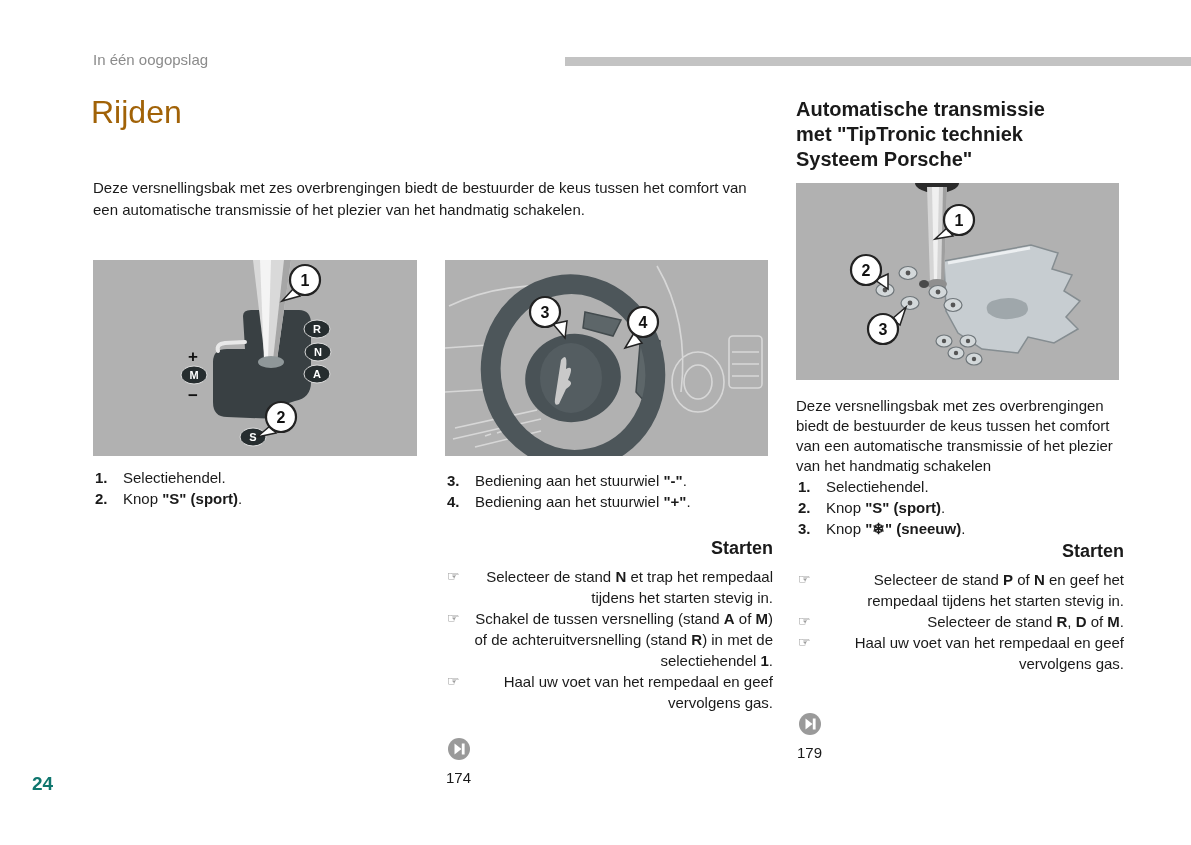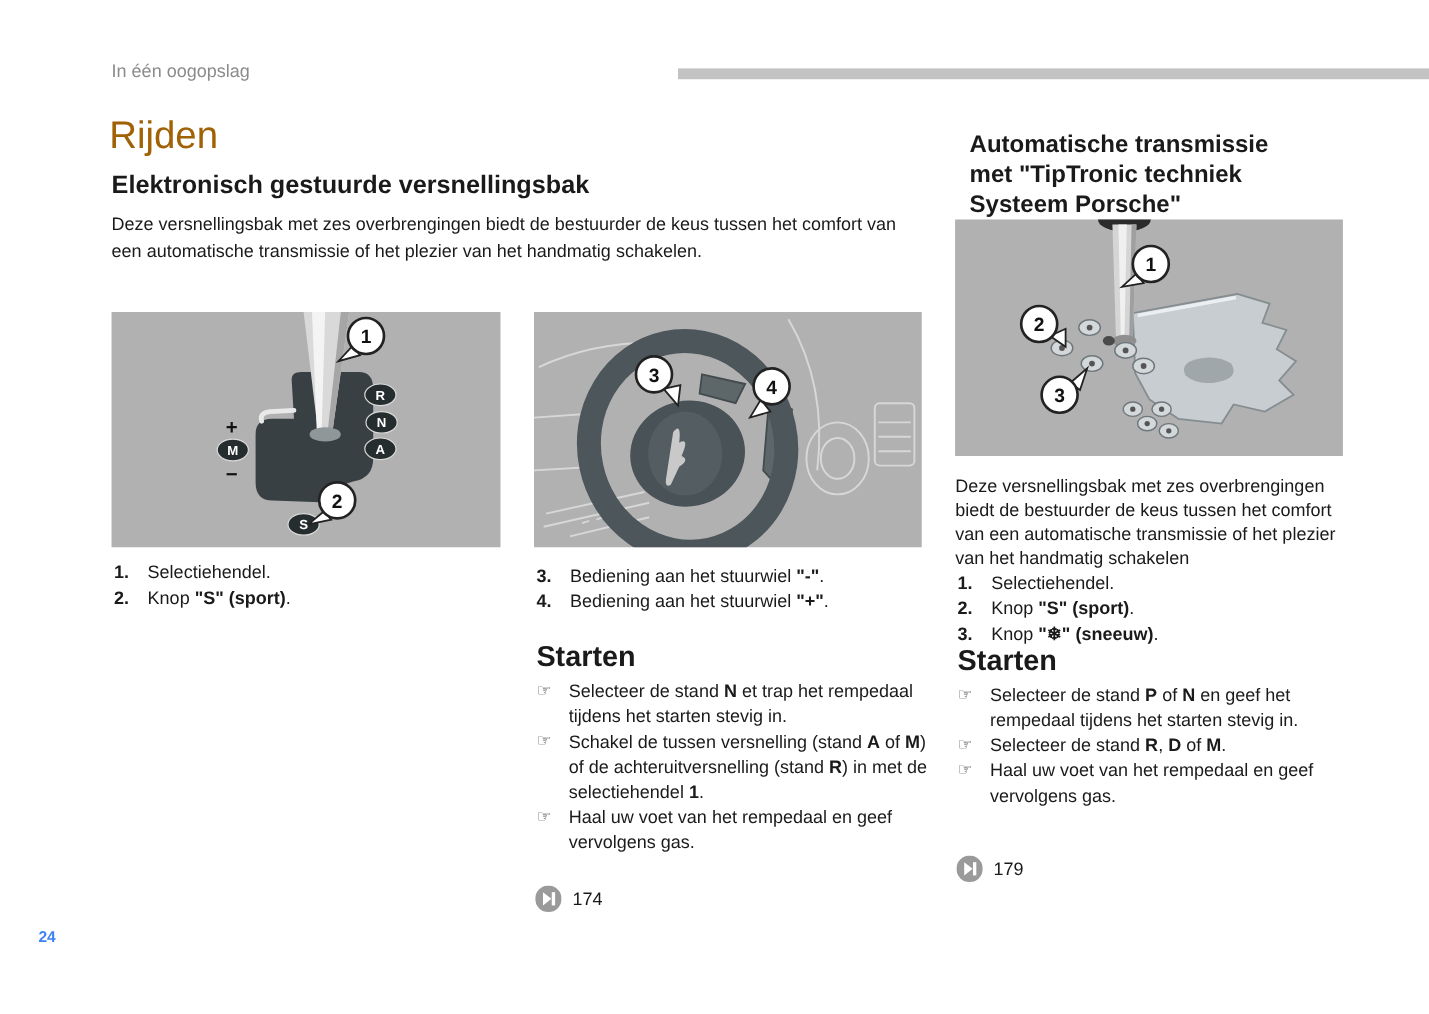--- a/index.html
+++ b/index.html
@@ -5,57 +5,56 @@
   html,body { margin:0; padding:0; background:#ffffff; }
   .page {
     position:relative; width:1191px; height:845px; background:#ffffff;
     font-family:"Liberation Sans", sans-serif; color:#1a1a1a; overflow:hidden;
   }
   .eyebrow { position:absolute; left:93px; top:51px; font-size:15px; color:#8b8b8b; }
   .topbar  { position:absolute; left:565px; top:57px; width:626px; height:9px; background:#c3c3c3; }
   .pagetitle { position:absolute; left:91px; top:94px; font-size:32px; font-weight:400; color:#a16207; }
   .h-left { position:absolute; left:93px; top:143px; font-size:21px; font-weight:bold; margin:0; }
   .intro-left { position:absolute; left:93px; top:177px; width:676px; font-size:15px; line-height:21.5px; margin:0; }
-  .h-right { position:absolute; left:796px; top:97px; width:340px; font-size:20px; font-weight:bold; line-height:25px; margin:12px; }
+  .h-right { position:absolute; left:796px; top:97px; width:340px; font-size:20px; font-weight:bold; line-height:25px; margin:0; }
   .h-right span { display:block; }
   .figure { position:absolute; background:#b1b1b1; }
   #fig-left   { left:93px;  top:260px; width:324px; height:196px; }
   #fig-middle { left:445px; top:260px; width:323px; height:196px; }
   #fig-right  { left:796px; top:183px; width:323px; height:197px; }
   .rintro { position:absolute; left:796px; top:396px; width:332px; font-size:15px; line-height:20px; margin:0; }
   .legend { position:absolute; font-size:15px; line-height:21px; }
   #legend-left   { left:95px;  top:467px; width:330px; }
   #legend-middle { left:447px; top:470px; width:330px; }
   #legend-right  { left:798px; top:476px; width:330px; }
   .legend-item { display:flex; }
   .legend-num { font-weight:bold; flex:0 0 28px; }
   .starten { position:absolute; width:326px; }
   #starten-middle { left:447px; top:537px; }
   #starten-right  { left:798px; top:540px; }
-  .starten h3 { margin:0 0 7px 0; font-size:24px; line-height:22px; }
+  .starten h3 { margin:0 0 7px 0; font-size:18px; line-height:22px;text-align:right; }
   .bullet { display:flex; font-size:15px; line-height:21px; }
   .hand { flex:0 0 27px; font-size:14px; color:#4a4a4a; font-family:"DejaVu Sans", sans-serif; }
-  .bullet-text { flex:1; }
-  .pageref { position:absolute; display:flex; align-items:center; gap:9px; font-size:15px; }
+  .bullet-text { flex:1;text-align:right; }
+  .pageref { position:absolute; display:flex; align-items:center; gap:9px; font-size:15px;flex-direction:column; }
   #ref-middle { left:446px; top:738px;text-align:right; }
   #ref-right  { left:797px; top:713px; }
-  .pagenum { position:absolute; left:32px; top:773px; font-size:13px; font-weight:bold; color:#3b82f6; }
+  .pagenum { position:absolute; left:32px; top:773px; font-size:19px; font-weight:bold; color:#0f766e; }
   b { font-weight:bold; }
   svg text { font-family:"Liberation Sans", sans-serif; }
 </style>
 </head>
 <body>
 
 <div class="page">
 
   <div class="eyebrow">In één oogopslag</div>
   <div class="topbar"></div>
 
   <div class="pagetitle">Rijden</div>
-  <h2 class="h-left">Elektronisch gestuurde versnellingsbak</h2>
   <p class="intro-left">Deze versnellingsbak met zes overbrengingen biedt de bestuurder de keus tussen het comfort van een automatische transmissie of het plezier van het handmatig schakelen.</p>
 
   <h2 class="h-right">
     <span>Automatische transmissie</span>
     <span>met "TipTronic techniek</span>
     <span>Systeem Porsche"</span>
   </h2>
 
   <div class="figure" id="fig-left">
     <svg width="324" height="196" viewBox="0 0 324 196">

